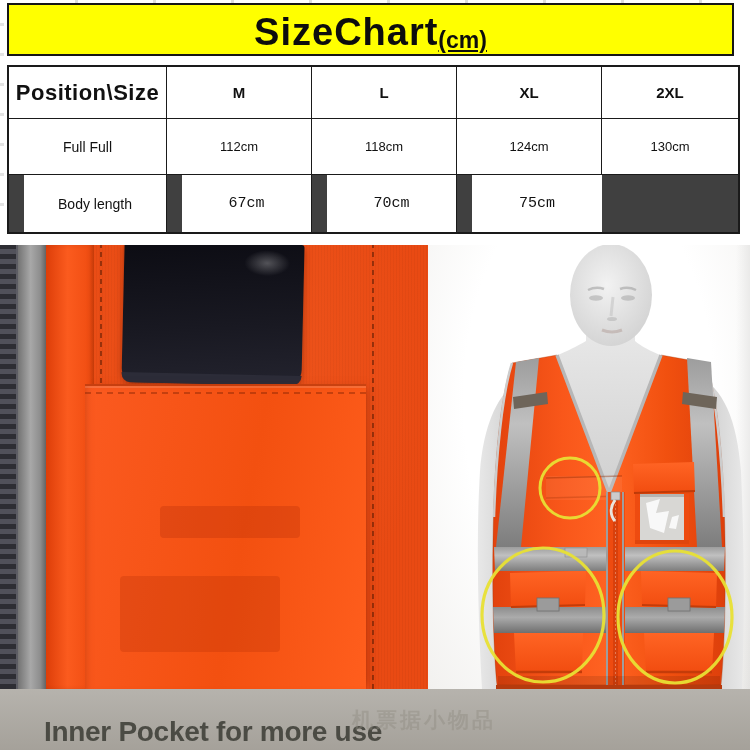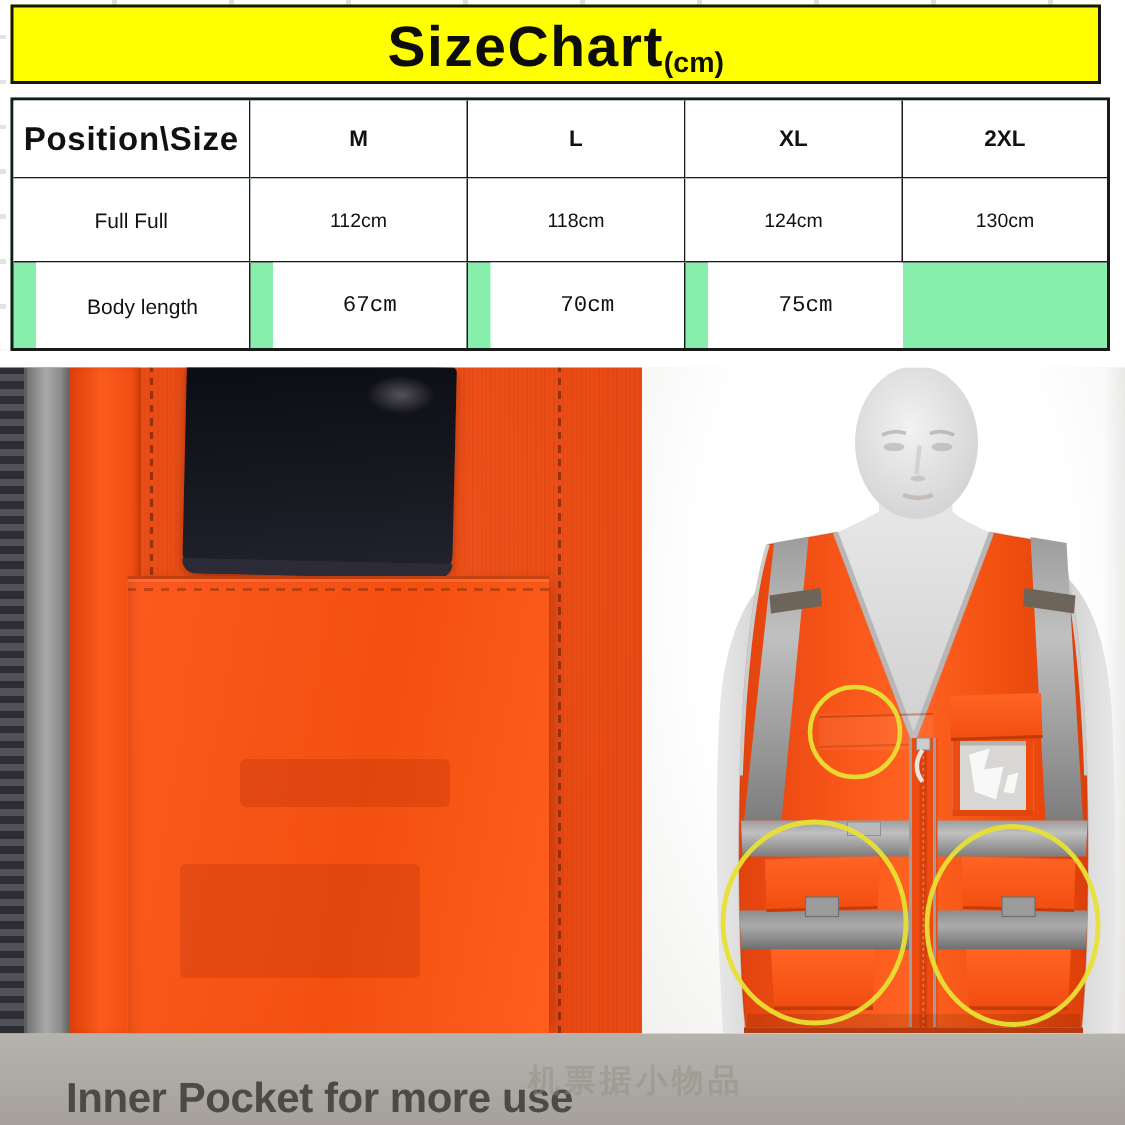--- a/index.html
+++ b/index.html
@@ -10,26 +10,26 @@
   .ticks-top{position:absolute;left:0;top:0;width:750px;height:4px;opacity:.55;
     background:repeating-linear-gradient(90deg,transparent 0 75px,#c3c3c3 75px 78px);}
   .ticks-left{position:absolute;left:0;top:0;width:4px;height:233px;opacity:.5;
     background:repeating-linear-gradient(0deg,transparent 0 27px,#c6c6c6 27px 30px);}
 
   
   .title-bar{position:absolute;left:7px;top:3px;width:727px;height:53px;box-sizing:border-box;
     background:#ffff00;border:2px solid #161616;display:flex;align-items:flex-end;justify-content:center;}
   .title-bar .w1,.title-bar .w2{font-size:38px;font-weight:900;color:#0d0d0d;letter-spacing:1px;}
   .title-bar .w2{}
-  .title-bar .unit{font-size:19px;font-weight:900;color:#0d0d0d;margin-top:8px;}
+  .title-bar .unit{font-size:23px;font-weight:900;color:#0d0d0d;margin-top:8px;text-decoration:underline;}
 
   
   .size-table{position:absolute;left:7px;top:65px;box-sizing:content-box;
     display:grid;grid-template-columns:158px 145px 145px 145px 136px;
-    grid-template-rows:52px 56px 57px;border:2px solid #1a1a1a;background:#86efac;}
+    grid-template-rows:52px 56px 57px;border:2px solid #1a1a1a;background:#404040;}
   .size-table .td{border-right:1px solid #1a1a1a;border-bottom:1px solid #1a1a1a;
     display:flex;align-items:center;justify-content:center;color:#111;background:#fff;}
   .size-table .td.last-col{border-right:none;}
   .size-table .td.last-row{border-bottom:none;margin-left:15px;}
   .td.corner{font-size:22px;font-weight:bold;letter-spacing:.5px;}
   .td.colhead{font-size:15px;font-weight:bold;}
   .td.rowlabel{font-size:14px;}
   .td.val{font-size:13px;}
   .td.val-mono{font-size:15px;font-family:"Liberation Mono","DejaVu Sans Mono",monospace;}
 

